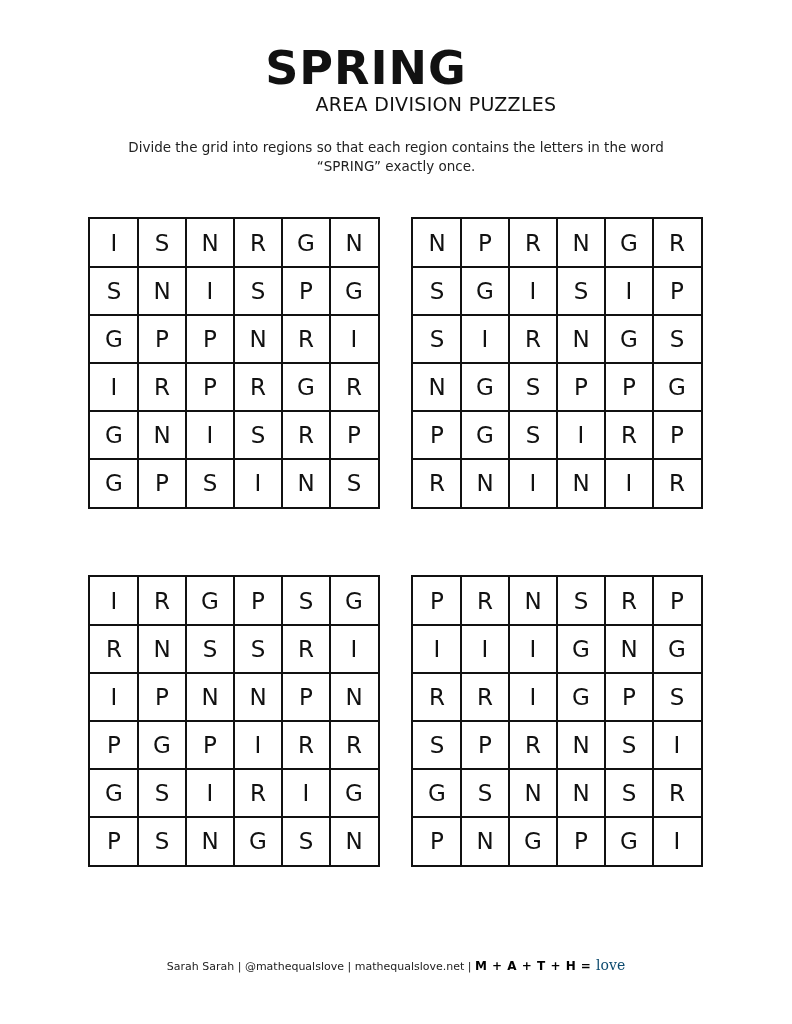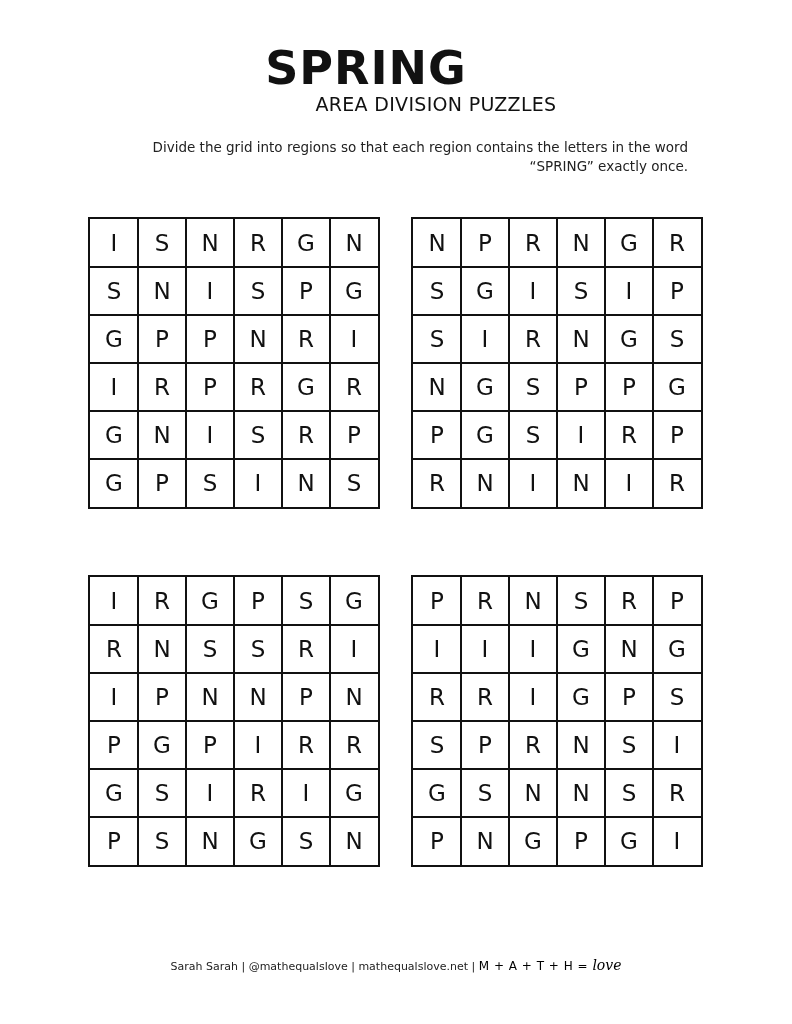--- a/index.html
+++ b/index.html
@@ -3,35 +3,35 @@
 <meta charset="utf-8">
 <style>
   html, body { margin:0; padding:0; background:#ffffff; }
   body { width:792px; height:1024px; position:relative; overflow:hidden;
          font-family:"DejaVu Sans", sans-serif; color:#111; }
   .title { position:absolute; top:40px; left:0; width:732px; text-align:center;
            font-family:"DejaVu Sans", sans-serif; font-weight:bold; font-size:46px;
            letter-spacing:1px; line-height:56px; }
   .subtitle { position:absolute; top:92px; left:0; width:792px; text-align:center;
               font-size:19px; letter-spacing:0.3px; line-height:24px;margin-left:40px; }
-  .instructions { position:absolute; top:138px; left:116px; width:572px; text-align:right;
+  .instructions { position:absolute; top:138px; left:110px; width:572px; text-align:center;
                   font-size:13.5px; line-height:19px; color:#222; }
   .grid { position:absolute; width:292px; height:292px; border:2px solid #111;
           display:grid; grid-template-columns:repeat(6,1fr); grid-template-rows:repeat(6,1fr);
           box-sizing:border-box; }
   .cell { border:1.5px solid #111; display:flex; align-items:center; justify-content:center;
           font-size:23px; font-weight:normal; color:#111; margin:-0.75px; }
   #grid-1 { left:88px; top:217px; }
   #grid-2 { left:411px; top:217px; }
   #grid-3 { left:88px; top:575px; }
   #grid-4 { left:411px; top:575px; }
   .footer { position:absolute; top:957px; left:0; width:792px; text-align:center;
             font-size:11px; color:#222; white-space:nowrap; }
-  .footer .brand { font-weight:normal; font-size:12px; letter-spacing:0.5px; color:#000; }
-  .footer .love { font-family:"DejaVu Serif", serif; font-style:italic; color:#000000; font-size:14px; }
+  .footer .brand { font-weight:bold; font-size:12px; letter-spacing:0.5px; color:#000; }
+  .footer .love { font-family:"DejaVu Serif", serif; color:#0c4a6e; font-size:14px; }
 </style>
 </head>
 <body>
 
 <div class="title">SPRING</div>
 <div class="subtitle">AREA DIVISION PUZZLES</div>
 <div class="instructions">Divide the grid into regions so that each region contains the letters in the word “SPRING” exactly once.</div>
 
 <div class="grid" id="grid-1">
     <div class="cell">I</div>

